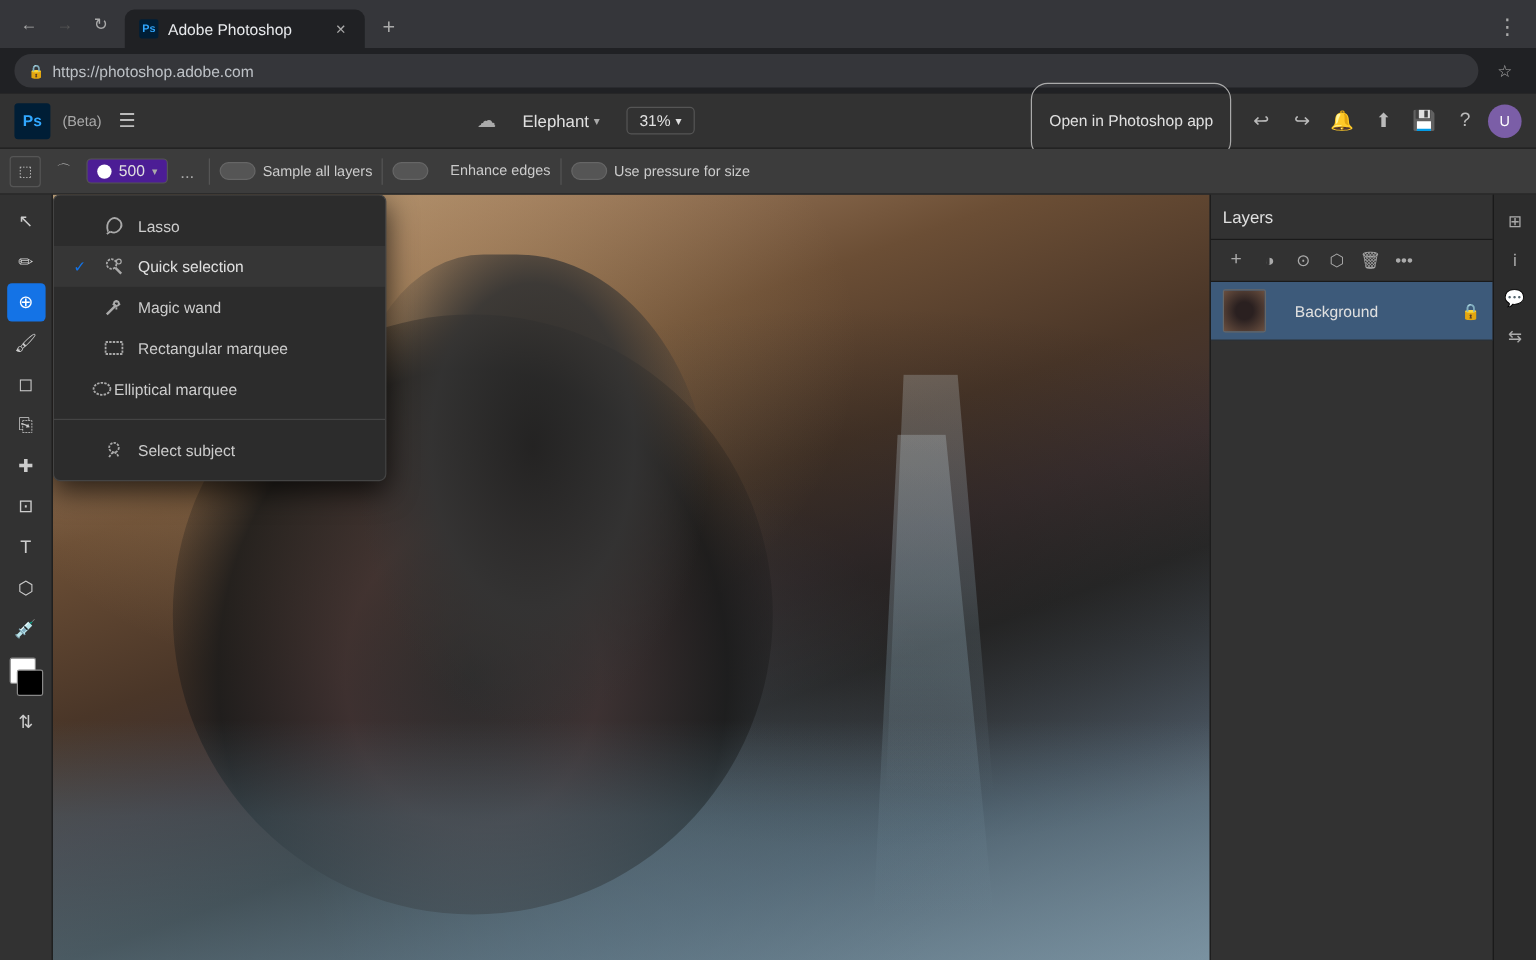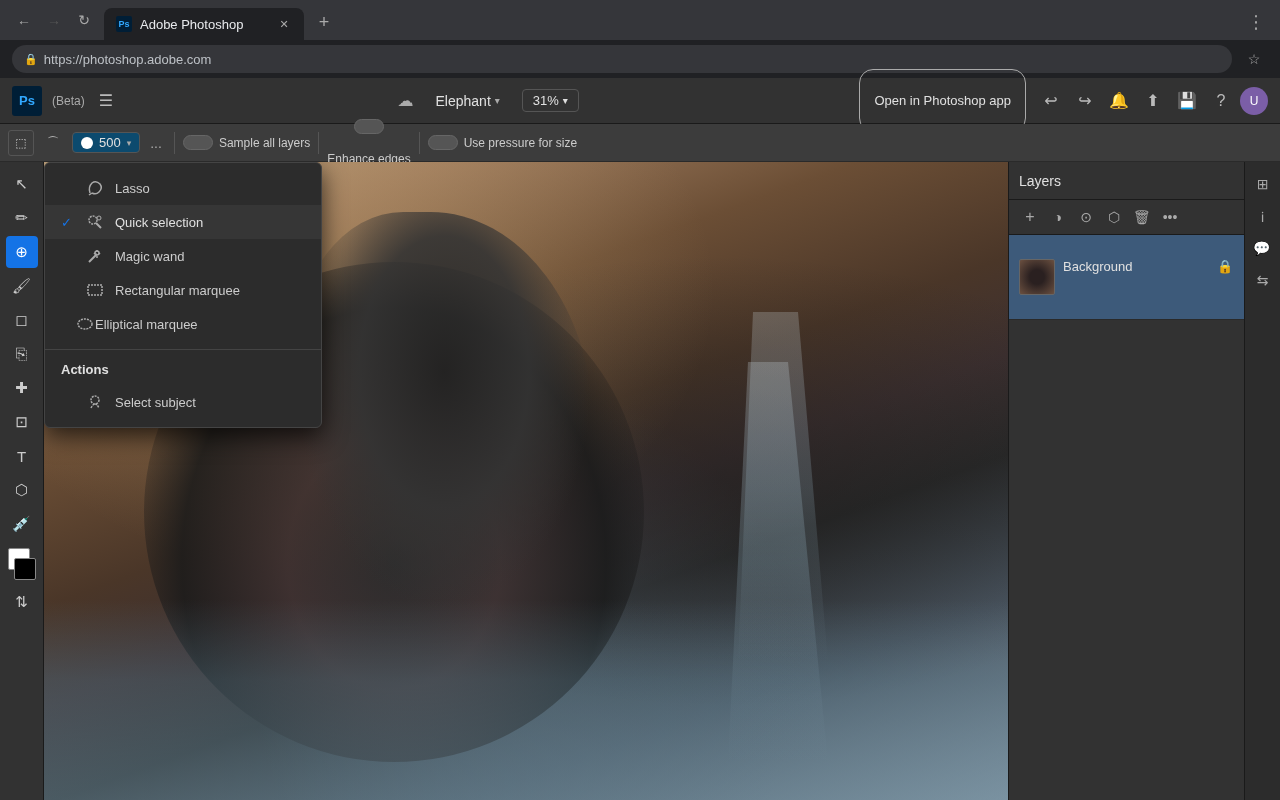--- a/index.html
+++ b/index.html
@@ -61,38 +61,38 @@
       <button style="width:30px;height:30px;border-radius:50%;background:none;border:none;color:#bbb;font-size:16px;cursor:pointer;">💾</button>
       <button style="width:30px;height:30px;border-radius:50%;background:none;border:none;color:#bbb;font-size:16px;cursor:pointer;">?</button>
       <div style="width:28px;height:28px;border-radius:50%;background:#7b5ea7;display:flex;align-items:center;justify-content:center;color:white;font-size:12px;cursor:pointer;">U</div>
     </div>
   </div>
 
   <div style="background:#3c3c3c;height:38px;display:flex;align-items:center;padding:0 8px;gap:6px;border-bottom:1px solid #2a2a2a;">
     <button style="width:26px;height:26px;border-radius:3px;display:flex;align-items:center;justify-content:center;color:#ccc;font-size:12px;cursor:pointer;background:none;border:1px solid #555;">⬚</button>
     <button style="width:26px;height:26px;border-radius:3px;display:flex;align-items:center;justify-content:center;color:#ccc;font-size:12px;cursor:pointer;background:none;border:none;">⌒</button>
 
-    <div style="display:flex;align-items:center;gap:6px;background:#0c4a6e;border:1px solid #555;border-radius:4px;padding:2px 8px;cursor:pointer;">
+    <div style="display:flex;align-items:center;gap:6px;background:#4c1d95;border:1px solid #555;border-radius:4px;padding:2px 8px;cursor:pointer;">
       <div style="width:12px;height:12px;background:white;border-radius:50%;"></div>
       <span style="color:#e0e0e0;font-size:13px;">500</span>
       <span style="color:#aaa;font-size:9px;">▾</span>
     </div>
 
     <button style="background:none;border:none;color:#aaa;cursor:pointer;font-size:14px;padding:4px;">...</button>
 
     <div style="width:1px;height:22px;background:#555;margin:0 2px;"></div>
 
     <div style="display:flex;align-items:center;gap:6px;cursor:pointer;">
       <div style="width:30px;height:15px;border-radius:8px;background:#555;cursor:pointer;position:relative;border:1px solid #666;"></div>
       <span style="color:#ccc;font-size:12px;">Sample all layers</span>
     </div>
 
     <div style="width:1px;height:22px;background:#555;margin:0 2px;"></div>
 
-    <div style="display:flex;align-items:center;gap:18px;cursor:pointer;flex-direction:column;">
+    <div style="display:flex;align-items:flex-start;gap:18px;cursor:pointer;">
       <div style="width:30px;height:15px;border-radius:8px;background:#555;cursor:pointer;border:1px solid #666;"></div>
       <span style="color:#ccc;font-size:12px;">Enhance edges</span>
     </div>
 
     <div style="width:1px;height:22px;background:#555;margin:0 2px;"></div>
 
     <div style="display:flex;align-items:center;gap:6px;cursor:pointer;">
       <div style="width:30px;height:15px;border-radius:8px;background:#555;cursor:pointer;border:1px solid #666;"></div>
       <span style="color:#ccc;font-size:12px;">Use pressure for size</span>
     </div>
@@ -191,21 +191,20 @@
           <span style="width:20px;height:20px;display:flex;align-items:center;justify-content:center;">
             <svg width="18" height="18" viewBox="0 0 18 18" fill="none">
               <ellipse cx="9" cy="9" rx="7" ry="5" stroke="#aaa" stroke-width="1.5" fill="none" stroke-dasharray="2,1"></ellipse>
             </svg>
           </span>
           <span>Elliptical marquee</span>
         </div>
 
         <div style="height:1px;background:#444;margin:8px 0;"></div>
 
-        <div style="color:#e0e0e0;font-size:13px;font-weight:600;padding:4px 16px 8px;">Actions</div>
 
         <div style="display:flex;align-items:center;gap:10px;padding:7px 16px;cursor:pointer;color:#ccc;font-size:13px;">
           <span style="width:20px;height:20px;display:flex;align-items:center;justify-content:center;margin-left:24px;">
             <svg width="20" height="20" viewBox="0 0 20 20" fill="none">
               <circle cx="10" cy="8" r="4" stroke="#aaa" stroke-width="1.5" fill="none" stroke-dasharray="2,1"></circle>
               <path d="M6 16 Q8 12 10 12 Q12 12 14 16" stroke="#aaa" stroke-width="1.5" fill="none" stroke-dasharray="2,1"></path>
             </svg>
           </span>
           <span>Select subject</span>
         </div>
@@ -225,21 +224,21 @@
         <div style="display:flex;align-items:center;padding:4px 8px;gap:2px;border-bottom:1px solid #1a1a1a;">
           <button style="width:26px;height:26px;border-radius:3px;display:flex;align-items:center;justify-content:center;color:#aaa;font-size:16px;cursor:pointer;background:none;border:none;">+</button>
           <button style="width:26px;height:26px;border-radius:3px;display:flex;align-items:center;justify-content:center;color:#aaa;font-size:14px;cursor:pointer;background:none;border:none;">◑</button>
           <button style="width:26px;height:26px;border-radius:3px;display:flex;align-items:center;justify-content:center;color:#aaa;font-size:14px;cursor:pointer;background:none;border:none;">⊙</button>
           <button style="width:26px;height:26px;border-radius:3px;display:flex;align-items:center;justify-content:center;color:#aaa;font-size:14px;cursor:pointer;background:none;border:none;">⬡</button>
           <button style="width:26px;height:26px;border-radius:3px;display:flex;align-items:center;justify-content:center;color:#aaa;font-size:14px;cursor:pointer;background:none;border:none;">🗑</button>
           <button style="width:26px;height:26px;border-radius:3px;display:flex;align-items:center;justify-content:center;color:#aaa;font-size:14px;cursor:pointer;background:none;border:none;">•••</button>
         </div>
 
         <div style="flex:1;overflow-y:auto;">
-          <div style="display:flex;align-items:flex-start;padding:24px 10px;gap:8px;cursor:pointer;background:#3d5a7a;border-bottom:1px solid #2a2a2a;">
+          <div style="display:flex;align-items:center;padding:6px 10px;gap:24px;cursor:pointer;background:#3d5a7a;border-bottom:1px solid #2a2a2a;">
             <div style="width:36px;height:36px;background:linear-gradient(135deg,#8b7355,#3d3028);border:1px solid #666;border-radius:2px;flex-shrink:0;overflow:hidden;">
               <div style="width:100%;height:100%;background:radial-gradient(ellipse at 50% 50%, #2a2020 30%, #6b5040 100%);"></div>
             </div>
             <span style="color:#e0e0e0;font-size:13px;flex:1;">Background</span>
             <span style="color:#aaa;font-size:13px;">🔒</span>
           </div>
         </div>
       </div>
 
       <div style="width:36px;background:#2c2c2c;border-left:1px solid #1a1a1a;display:flex;flex-direction:column;align-items:center;padding:8px 0;gap:4px;">

